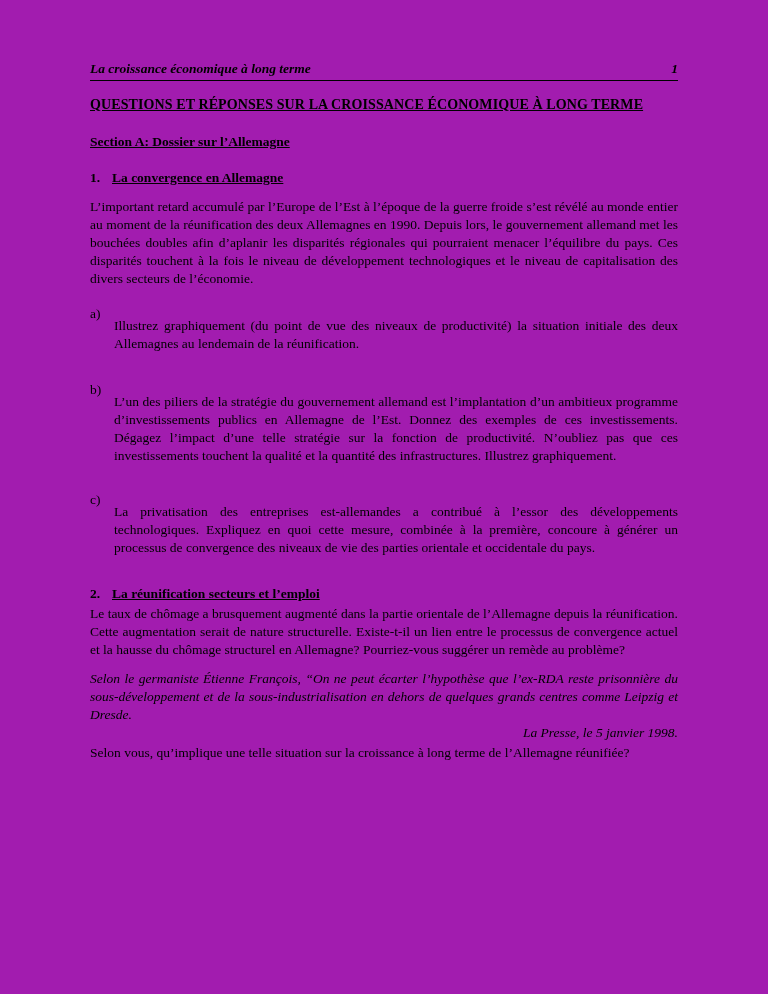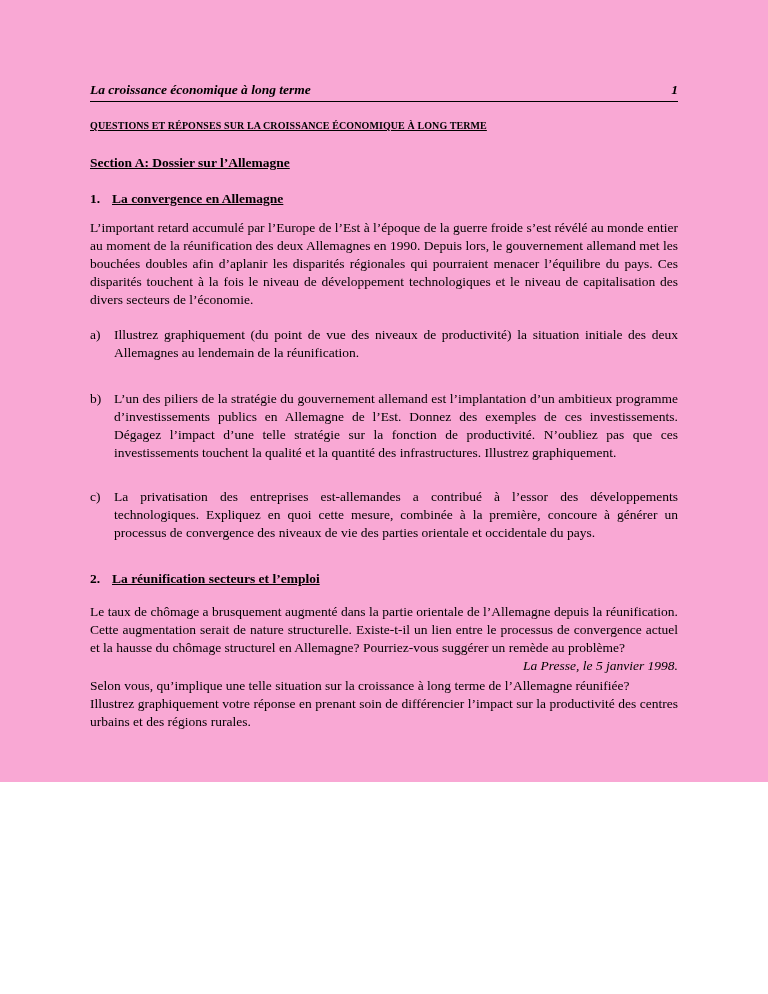--- a/index.html
+++ b/index.html
@@ -1,41 +1,41 @@
 <!DOCTYPE html>
 <html><head>
 <meta charset="utf-8">
 <style>
   * { margin: 0; padding: 0; box-sizing: border-box; }
   html, body { background: #ffffff; }
   .page {
     width: 768px;
-    height: 782px;
-    background: #f9a8d4;
+    height: 994px;
+    background: #a21caf;
     color: #000000;
     font-family: "Liberation Serif", serif;
     font-size: 13.5px;
     line-height: 18px;
-    padding: 81px 90px 0 90px;
+    padding: 60px 90px 0 90px;
     position: relative;
     overflow: hidden;
   }
   .doc-header {
     display: flex;
     justify-content: space-between;
     align-items: flex-end;
     border-bottom: 1.5px solid #000;
     padding-bottom: 2px;
     font-weight: bold;
     font-style: italic;
   }
   .main-title {
     margin-top: 15px;
     font-weight: bold;
-    font-size: 10px;
+    font-size: 14px;
     text-decoration: underline;
     letter-spacing: 0.1px;
     white-space: nowrap;
   }
   .section-a {
     margin-top: 19px;
     font-weight: bold;
     text-decoration: underline;
   }
   .q-heading { margin-top: 18px; font-weight: bold; }
@@ -43,26 +43,26 @@
   .q-heading .q-title { text-decoration: underline; text-align: right; }
   .para {
     text-align: justify;
     margin-top: 11px;
   }
   .q-item {
     display: flex;
     align-items: flex-start;
   }
   .q-item .item-label { flex: 0 0 24px; }
-  .q-item .item-text { flex: 1; text-align: justify; }
+  .q-item .item-text { flex: 1; text-align: justify; margin-top: 12px; }
   .mt-16 { margin-top: 17px; }
   .mt-26 { margin-top: 26px; }
   .mt-28 { margin-top: 28px; }
   .mt-33 { margin-top: 33px; }
-  .mt-15 { margin-top: 15px; }
+  .mt-15 { margin-top: 2px; }
   .mt-11 { margin-top: 11px; }
   .mt-14 { margin-top: 2px; }
   .quote { font-style: italic; }
   .quote-source {
     font-style: italic;
     text-align: right;
   }
 </style>
 </head>
 <body>
@@ -99,21 +99,21 @@
     <div class="item-text">La privatisation des entreprises est-allemandes a contribué à l’essor des développements technologiques.  Expliquez en quoi cette mesure, combinée à la première, concoure à générer un processus de convergence des niveaux de vie des parties orientale et occidentale du pays.</div>
   </div>
 
   <div class="q-heading mt-28">
     <span class="q-num">2.</span><span class="q-title">La réunification secteurs et l’emploi</span>
   </div>
 
   <div class="para mt-15">Le taux de chômage a brusquement augmenté dans la partie orientale de l’Allemagne depuis la réunification.  Cette augmentation serait de nature structurelle.  Existe-t-il un lien entre le processus de convergence actuel et la hausse du chômage structurel en Allemagne?  Pourriez-vous suggérer un remède au problème?</div>
 
 
+  <div class="para quote mt-11">Selon le germaniste Étienne François, “On ne peut écarter l’hypothèse que l’ex-RDA reste prisonnière du sous-développement et de la sous-industrialisation en dehors de quelques grands centres comme Leipzig et Dresde.</div>
 
   <div class="quote-source">La Presse, le 5 janvier 1998.</div>
 
   <div class="mt-14">
     <div>Selon vous, qu’implique une telle situation sur la croissance à long terme de l’Allemagne réunifiée?</div>
-    <div class="para" style="margin-top:0">Illustrez graphiquement votre réponse en prenant soin de différencier l’impact sur la productivité des centres urbains et des régions rurales.</div>
   </div>
 
 </div>
 
 </body></html>

